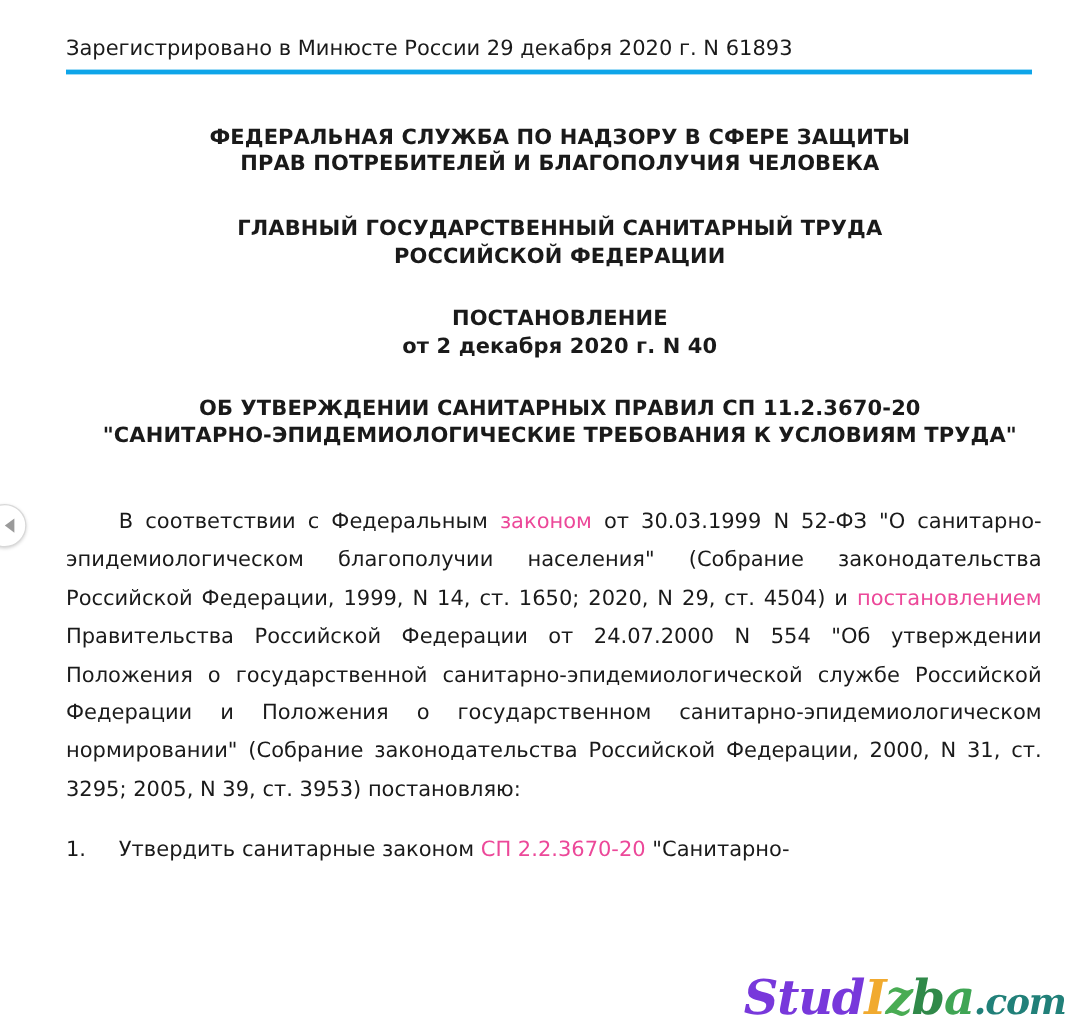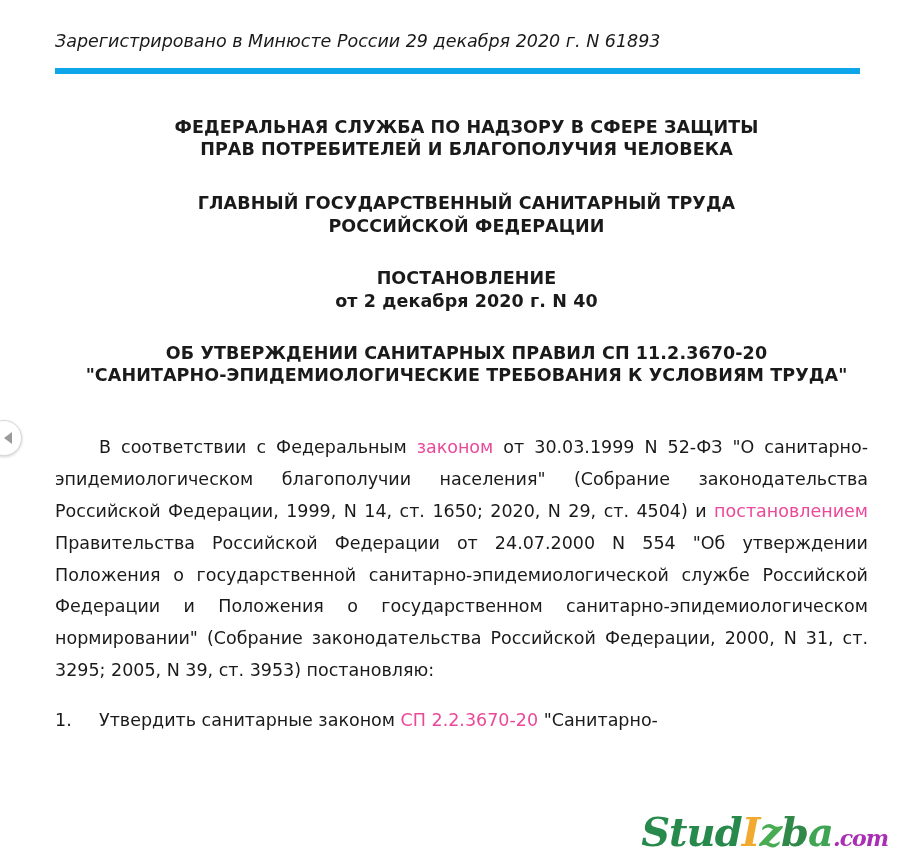--- a/index.html
+++ b/index.html
@@ -19,25 +19,24 @@
     position: relative;
     width: 906px;
     height: 861px;
     box-sizing: border-box;
     padding: 30px 28px 0 55px;
   }
   .reg-line {
     font-size: 17.5px;
     line-height: 1.35;
     color: #1a1a1a;
-    padding-bottom: 14px;
-    border-bottom: 6px solid #0ea5e9;
+    padding-bottom: 4px;
+    border-bottom: 4px solid #0ea5e9;
     margin-right: 18px;
     white-space: nowrap;
-    font-style: italic;
   }
   .center-block {
     text-align: center;
     font-weight: bold;
     font-size: 17.5px;
     line-height: 1.28;
     letter-spacing: 0.1px;
   }
   .gap-1 { height: 42px; }
   .gap-2 { height: 32px; }
@@ -96,28 +95,28 @@
     bottom: 6px;
     font-family: "DejaVu Serif", serif;
     font-size: 40px;
     font-style: italic;
     font-weight: bold;
     letter-spacing: -1px;
     opacity: 0.92;
     white-space: nowrap;
     pointer-events: none;
   }
-  .watermark .w1 { color: #15803d; font-style: italic; }
+  .watermark .w1 { color: #6d28d9; font-style: italic; }
   .watermark .w2 { color: #f0a31e; }
   .watermark .w3 { color: #3aa545; }
   .watermark .w4 { color: #1f7f3a; }
   .watermark .w5 { color: #2f9e46; }
   .watermark .dotcom {
-    color: #a21caf;
-    font-size: 22px;
+    color: #0f766e;
+    font-size: 30px;
   }
 </style>
 </head>
 <body>
 
 <div class="page">
 
   <div class="reg-line">Зарегистрировано в Минюсте России 29 декабря 2020 г. N 61893</div>
 
   <div class="gap-1"></div>

